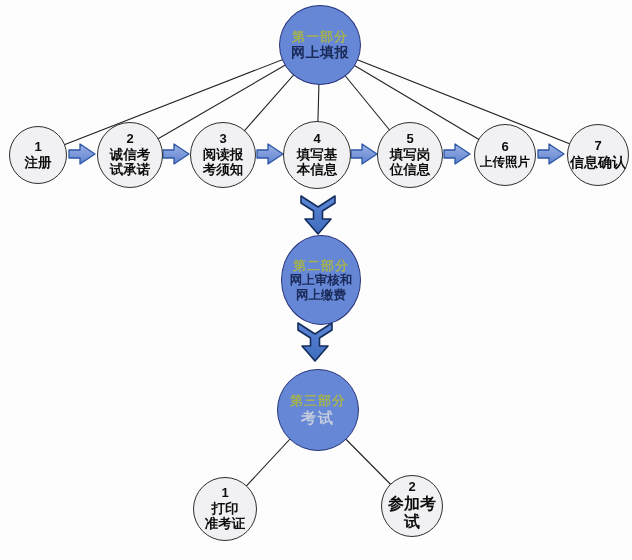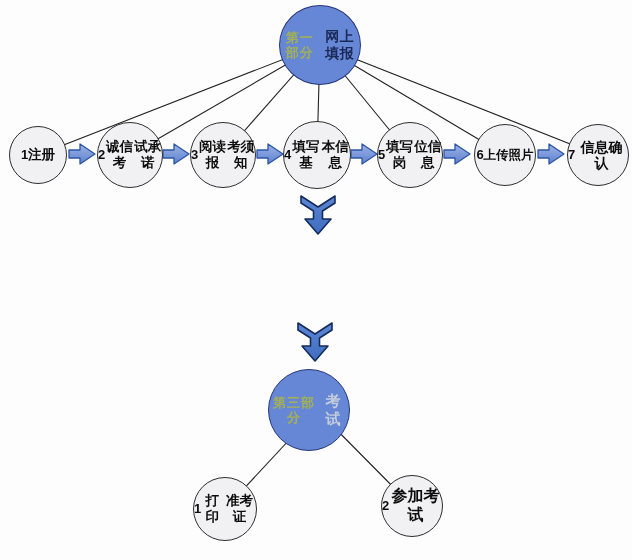--- a/index.html
+++ b/index.html
@@ -2,21 +2,21 @@
 <html><head>
 <meta charset="utf-8">
 <style>
   html,body{margin:0;padding:0;background:#ffffff;}
   .stage{
     position:relative;width:632px;height:560px;background:#fdfdfd;overflow:hidden;
     font-family:"Liberation Sans","DejaVu Sans",sans-serif;
   }
   .stage svg.connectors{position:absolute;left:0;top:0;z-index:1;}
   .node{
-    position:absolute;z-index:2;display:flex;
+    position:absolute;z-index:2;display:flex;flex-direction:column;
     align-items:center;justify-content:center;text-align:center;
     box-sizing:border-box;font-weight:700;
   }
   .ellipse{
     background:#6687d6;border:1.6px solid #27357b;border-radius:50%;
   }
   .circle{
     background:#f1f1f3;border:1.6px solid #2e2e2e;border-radius:50%;color:#0d0d0d;
   }
   .t-title{color:#a4b152;font-size:13px;line-height:1.18;letter-spacing:1px;}
@@ -105,22 +105,27 @@
   <div class="node circle" style="left:474px;top:124px;width:62px;height:62px">
     <div class="num">6</div>
     <div class="lbl" style="font-size:12.5px">上传照片</div>
   </div>
 
   <div class="node circle" style="left:567px;top:124px;width:62px;height:62px">
     <div class="num">7</div>
     <div class="lbl" style="font-size:14px">信息确认</div>
   </div>
 
+  <div class="node ellipse" style="left:281px;top:235px;width:80px;height:90px">
+    <div class="t-title">第二部分</div>
+    <div class="t-navy small">网上审核和</div>
+    <div class="t-navy small">网上缴费</div>
+  </div>
 
-  <div class="node ellipse" style="left:268px;top:369px;width:82px;height:82px">
+  <div class="node ellipse" style="left:277px;top:369px;width:82px;height:82px">
     <div class="t-title">第三部分</div>
     <div class="t-light">考试</div>
   </div>
 
   <div class="node circle" style="left:193px;top:477px;width:64px;height:64px">
     <div class="num">1</div>
     <div class="lbl">打印</div>
     <div class="lbl">准考证</div>
   </div>
 

